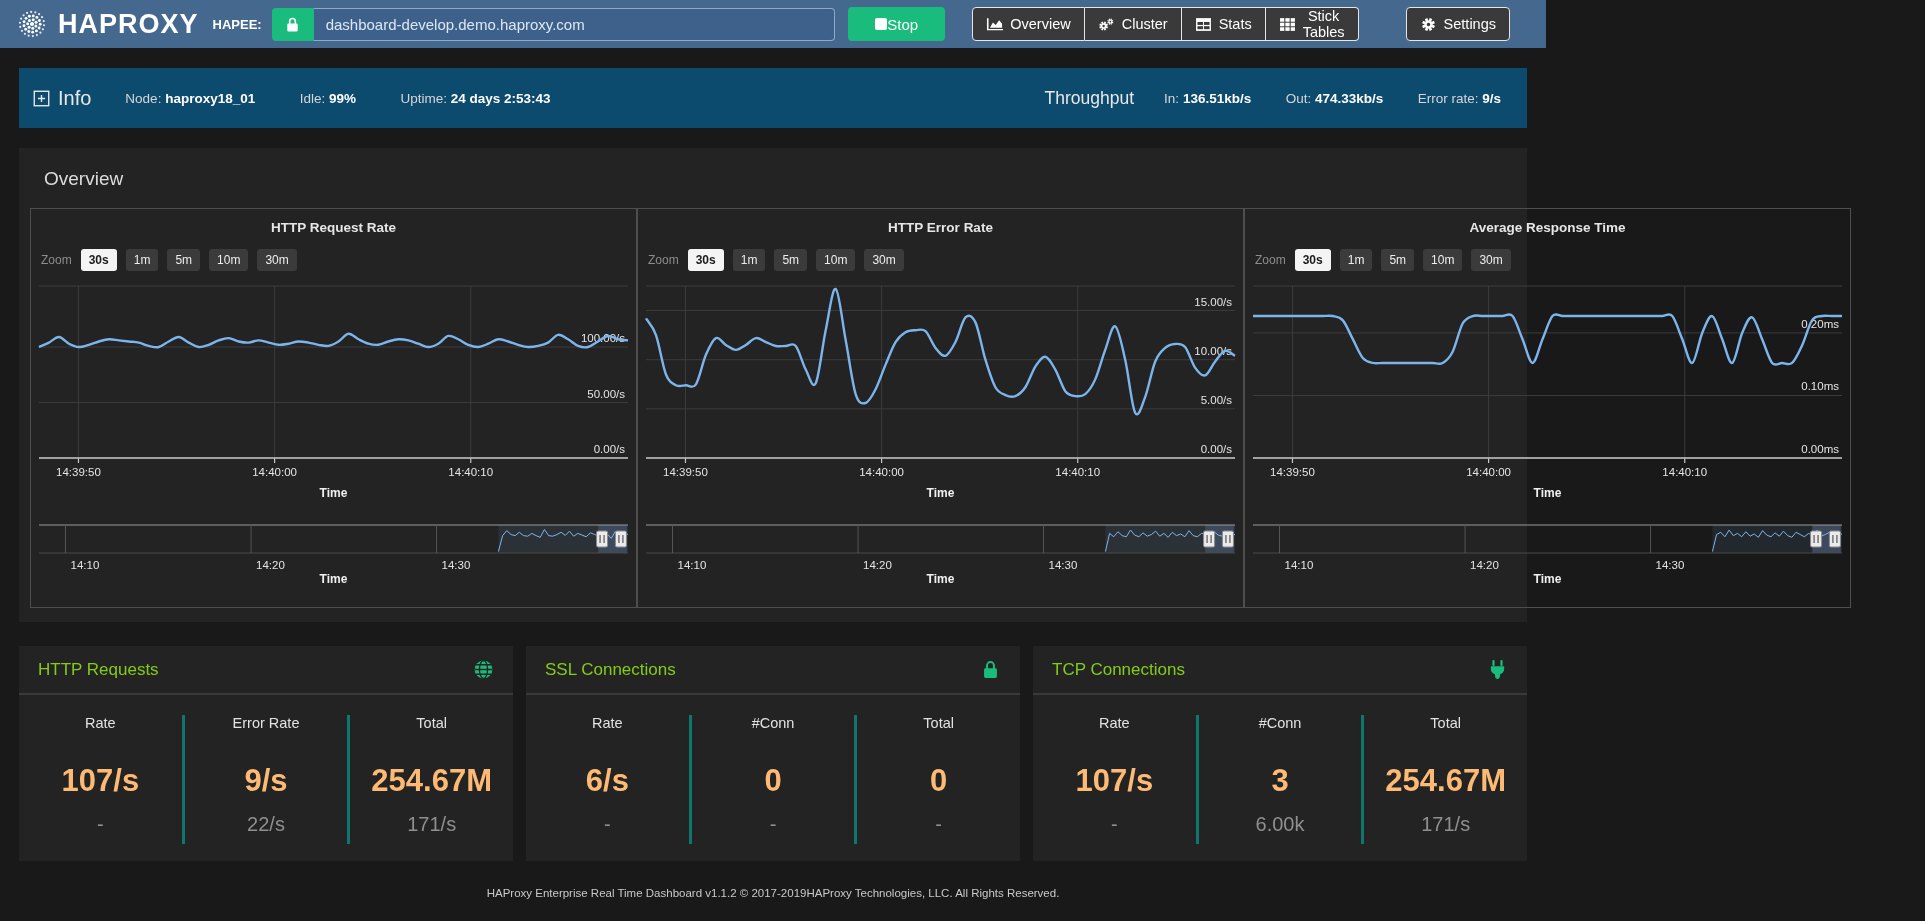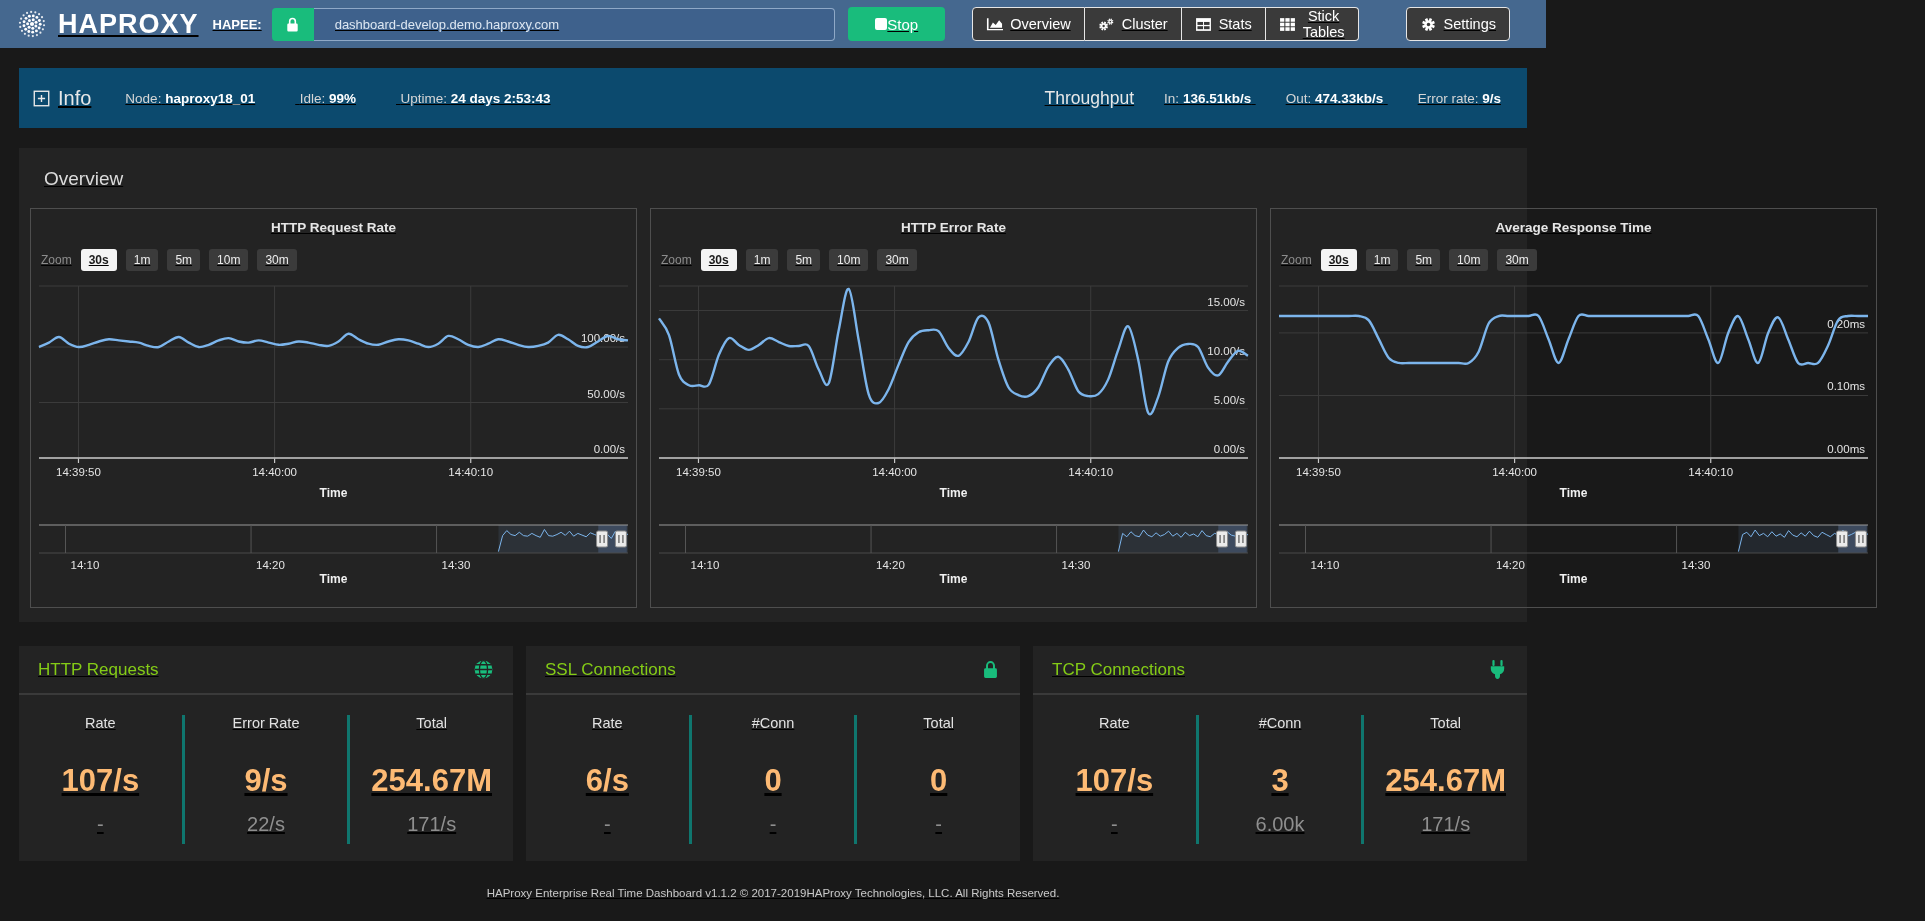--- a/index.html
+++ b/index.html
@@ -1,29 +1,29 @@
 <!DOCTYPE html>
 <html><head>
 <meta charset="utf-8">
 <style>
   * { box-sizing: border-box; margin: 0; padding: 0; }
   html,body { width:1925px; height:921px; overflow:hidden; background:#191919;
     font-family:"Liberation Sans", sans-serif; }
-  .page { width:1546px; height:921px; position:relative;text-decoration:underline; }
+  .page { width:1546px; height:921px; position:relative; }
 
   
   .navbar { height:48px; background:#45688F; display:flex; align-items:center; padding:0 0 0 14px; }
   .brand { display:flex; align-items:center; }
   .brand-text { color:#fff; font-size:27px; font-weight:700; letter-spacing:1px; margin-left:8px; }
   .hapee { color:#fff; font-size:13px; font-weight:700; margin:0 10px 0 14px; }
   .url-group { display:flex; align-items:stretch; height:33px; width:1046px; }
   .lock-box { width:42px; background:#19BC7C; border-radius:4px 0 0 4px; display:flex; align-items:center; justify-content:center; }
   .lock-box svg { width:17px; height:17px; }
   .url-input { flex:1; background:#3E618C; border:1px solid #8FA9C7; border-left:none;
-    border-radius:0 4px 4px 0; color:#DDE7F2; font-size:13px; padding:0 21px; outline:none;
+    border-radius:0 4px 4px 0; color:#DDE7F2; font-size:15px; padding:0 12px; outline:none;
     font-family:"Liberation Sans",sans-serif; }
   .stop-btn { margin-left:13px; height:34px; min-width:97px; background:#19BC7C; border:none; border-radius:4px;
     color:#fff; font-size:15px; display:flex; align-items:center; justify-content:center; cursor:pointer; }
   .stop-sq { width:12px; height:12px; background:#fff; border-radius:2px; display:inline-block; }
   .nav-group { display:flex; margin-left:27px; }
   .nav-btn, .settings-btn { height:34px; background:#3A3A3A; border:1px solid #E6E6E6; color:#fff;
     font-size:14.5px; display:flex; align-items:center; gap:7px; padding:0 13px; cursor:pointer;
     font-family:"Liberation Sans",sans-serif; }
   .nav-btn + .nav-btn { border-left:none; }
   .nav-btn:first-child { border-radius:4px 0 0 4px; }
@@ -40,21 +40,21 @@
   .info-title-wrap svg { width:16px; height:16px; }
   .info-title { color:#E8E8E8; font-size:20px; }
   .kv { color:#D6D6D6; font-size:13.5px; margin-right:40px; }
   .info-right .kv { margin-right:0; margin-left:30px; }
   .kv b { color:#FFF; }
   .tp-title { color:#E8E8E8; font-size:17.5px; }
 
   
   .overview-section { margin:20px 19px 0; background:#232323; padding:10px 11px 14px; }
   .overview-title { color:#DCDCDC; font-size:19px; padding:10px 0 18px 14px; }
-  .charts-row { display:flex; gap:13px; }
+  .charts-row { display:flex; }
   .chart-panel { flex:1; height:400px; border:1px solid #4E4E4E; display:flex; flex-direction:column;
     align-items:center; padding-top:10px; }
   .chart-title { color:#E6E6E6; font-size:13.5px; font-weight:700; line-height:17px; margin-bottom:12px; }
   .zoom-row { width:100%; display:flex; align-items:center; gap:9px; padding-left:10px; margin-bottom:8px; height:24px; }
   .zoom-lbl { color:#8C8C8C; font-size:12px; }
   .zoom-btn { background:#3B3B3B; color:#EDEDED; font-size:12px; padding:4px 8px; border-radius:3px;
     border:none; cursor:pointer; font-family:"Liberation Sans",sans-serif; }
   .zoom-btn.selected { background:#F4F4F4; color:#1B1B1B; font-weight:700; }
   svg.main-chart { display:block; margin-top:0; }
   svg.nav-chart { display:block; margin-top:4px; }

